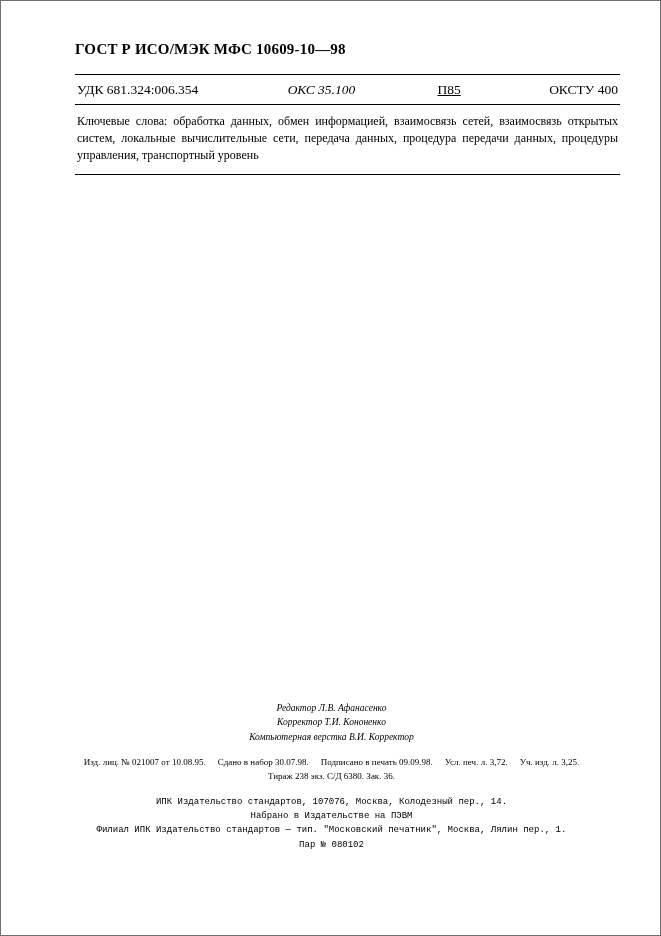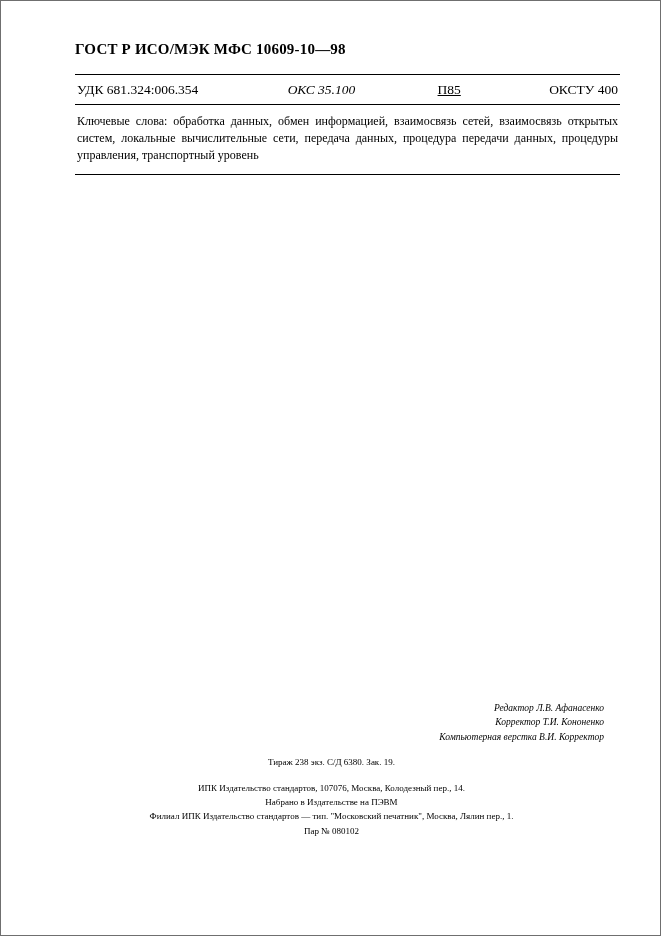--- a/index.html
+++ b/index.html
@@ -86,39 +86,39 @@
     line-height: 1.5;
   }
   .imprint .italic {
     font-style: italic;
   }
   .imprint .credits {
     margin-bottom: 12px;
   }
   .imprint .credits div {
     white-space: nowrap;
-    text-align: right;
   }
   .print-info {
     font-size: 9px;
     line-height: 1.55;
     margin-bottom: 11px;
   }
   .print-info .line1 {
     display: flex;
     justify-content: center;
     white-space: nowrap;
   }
   .print-info .line1 span { margin: 0 6px; }
   .print-info .line2 {
     white-space: nowrap;
   }
   .publisher {
     font-size: 9px;
     line-height: 1.6;
+    font-family: Liberation Mono, monospace;
   }
   .publisher div { white-space: nowrap; }
 </style>
 </head>
 <body>
 
 <div class="page">
 
   <div class="content">
 
@@ -143,21 +143,28 @@
 
   <div class="imprint">
 
     <div class="credits">
       <div class="italic">Редактор Л.В. Афанасенко</div>
       <div class="italic">Корректор Т.И. Кононенко</div>
       <div class="italic">Компьютерная верстка В.И. Корректор</div>
     </div>
 
     <div class="print-info">
-      <div class="line2">Тираж 238 экз. С/Д 6380. Зак. 19.</div>
+      <div class="line1">
+        <span>Изд. лиц. № 021007 от 10.08.95.</span>
+        <span>Сдано в набор 30.07.98.</span>
+        <span>Подписано в печать 09.09.98.</span>
+        <span>Усл. печ. л. 3,72.</span>
+        <span>Уч. изд. л. 3,25.</span>
+      </div>
+      <div class="line2">Тираж 238 экз. С/Д 6380. Зак. 36.</div>
     </div>
 
     <div class="publisher">
       <div>ИПК Издательство стандартов, 107076, Москва, Колодезный пер., 14.</div>
       <div>Набрано в Издательстве на ПЭВМ</div>
       <div>Филиал ИПК Издательство стандартов — тип. "Московский печатник", Москва, Лялин пер., 1.</div>
       <div>Пар № 080102</div>
     </div>
 
   </div>

